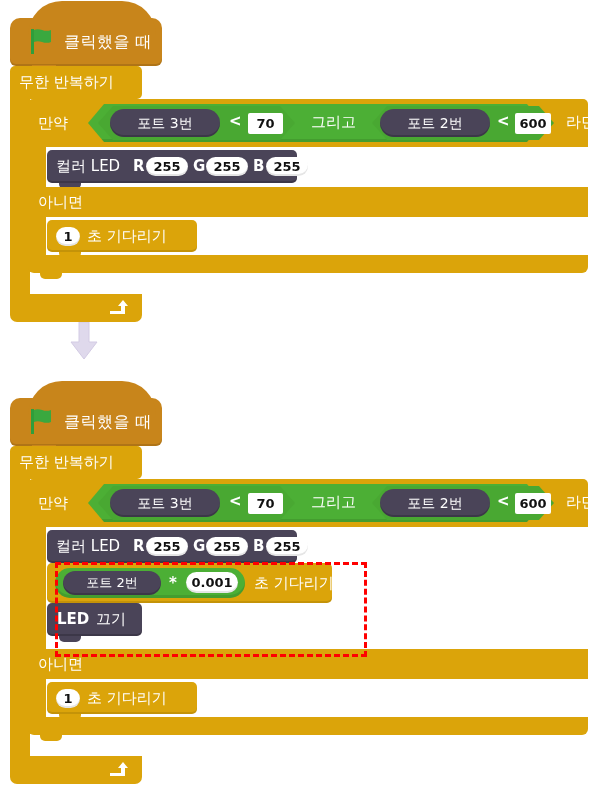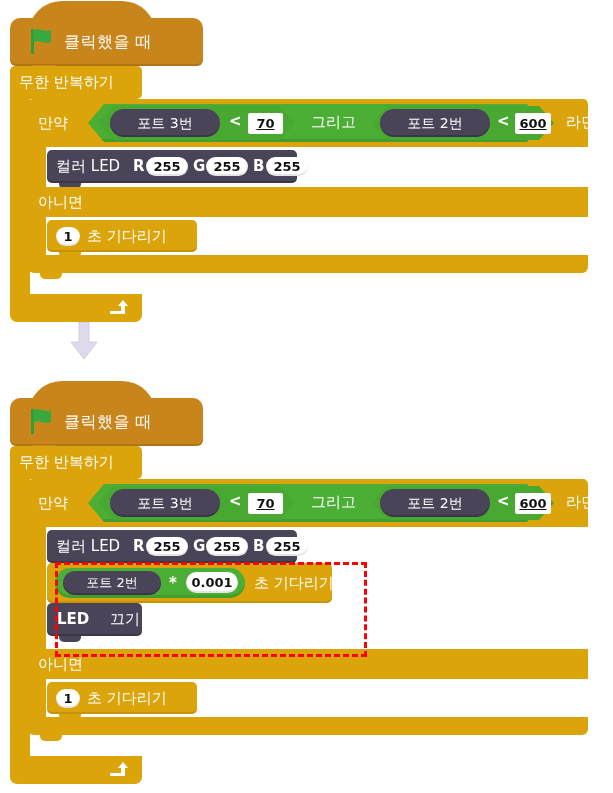--- a/index.html
+++ b/index.html
@@ -5,21 +5,21 @@
   html,body{margin:0;padding:0;background:#ffffff;}
   body{
     width:613px;height:793px;position:relative;overflow:hidden;
     font-family:"DejaVu Sans","Liberation Sans",sans-serif;
     -webkit-font-smoothing:antialiased;
   }
   .script{position:absolute;}
 
   
   .hat{
-    position:absolute;left:10px;top:0;width:193px;height:48px;
+    position:absolute;left:10px;top:0;width:152px;height:48px;
     background:#C8851B;
     border-radius:10px 10px 6px 6px;
     box-shadow:inset 0 -2px 0 rgba(0,0,0,.12);
   }
   .hat:before{ 
     content:"";position:absolute;left:18px;top:-17px;width:128px;height:34px;
     background:#C8851B;border-radius:64px 64px 0 0;
   }
   .hat .flagwrap{position:absolute;left:12px;top:6px;width:34px;height:34px;}
   .hat .label{
@@ -85,21 +85,21 @@
     color:#ffffff;font-size:14px;text-align:center;white-space:nowrap;
     box-shadow:inset 0 -2px 0 rgba(0,0,0,.18);
   }
 
   
   .numfield{
     position:absolute;background:#ffffff;color:#111111;
     font-size:13px;text-align:center;white-space:nowrap;
     font-weight:bold;
   }
-  .numfield.sq{border-radius:2px;text-decoration:underline;}
+  .numfield.sq{border-radius:2px;}
   .numfield.round{border-radius:999px;box-shadow:inset 0 -2px 0 rgba(0,0,0,.10);}
 
   .op{position:absolute;color:#ffffff;font-size:15px;font-weight:bold;white-space:nowrap;}
   .plain{position:absolute;color:#ffffff;font-size:15px;white-space:nowrap;}
 
   
   .stackdark{
     position:absolute;background:#4A4458;border-radius:5px;
     box-shadow:inset 0 -2px 0 rgba(0,0,0,.18);
   }
@@ -285,21 +285,21 @@
         <span>포트  2번</span>
       </div>
       <div class="op" style="left:122px;top:11px;">*</div>
       <div class="numfield round" style="left:139px;top:9px;width:52px;height:21px;line-height:21px;">0.001</div>
       <div class="lbl" style="left:207px;top:0;line-height:40px;">초  기다리기</div>
       <div class="snotch"></div>
     </div>
 
     <div class="stackdark" style="left:19px;top:124px;width:95px;height:33px;">
       <div class="lbl" style="left:10px;line-height:33px;font-weight:bold;">LED</div>
-      <div class="lbl" style="left:63px;line-height:33px;">끄기</div>
+      <div class="lbl" style="left:49px;line-height:33px;">끄기</div>
       <div class="snotch"></div>
     </div>
 
     <div class="elserow" style="top:170px;width:560px;height:30px;"></div>
     <div class="elselabel" style="top:170px;">아니면</div>
 
     <div class="ifspine" style="top:200px;height:38px;"></div>
 
     <div class="stackgold" style="left:19px;top:203px;width:150px;height:32px;">
       <div class="numfield round" style="left:9px;top:7px;width:24px;height:19px;line-height:19px;">1</div>

